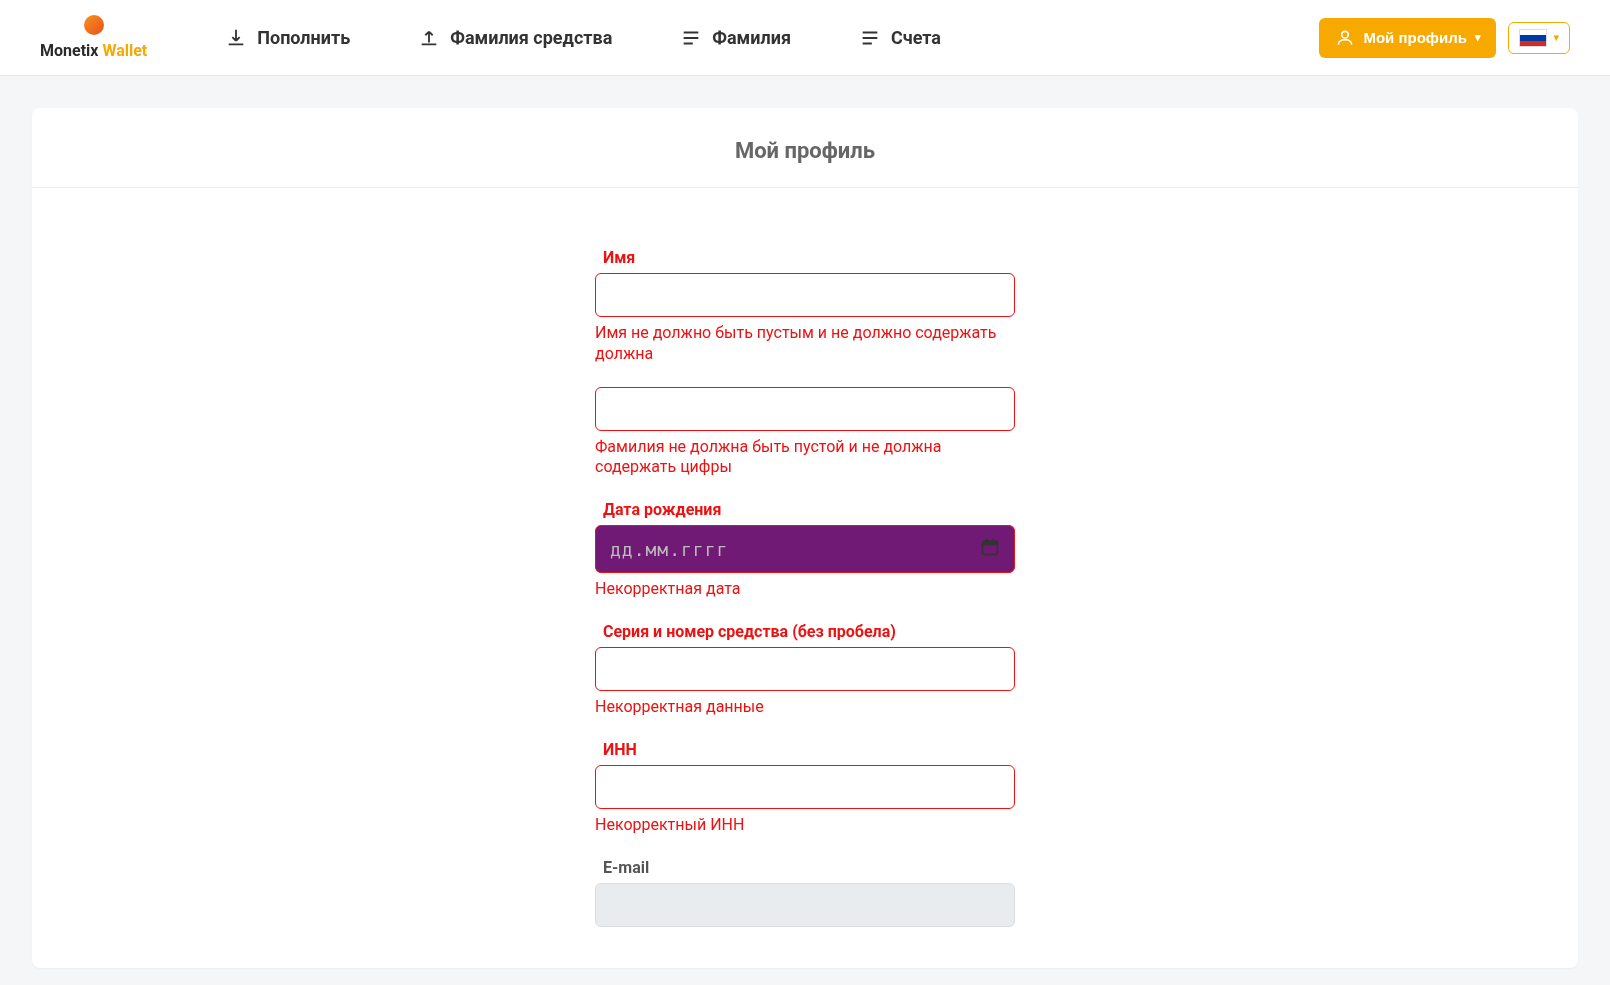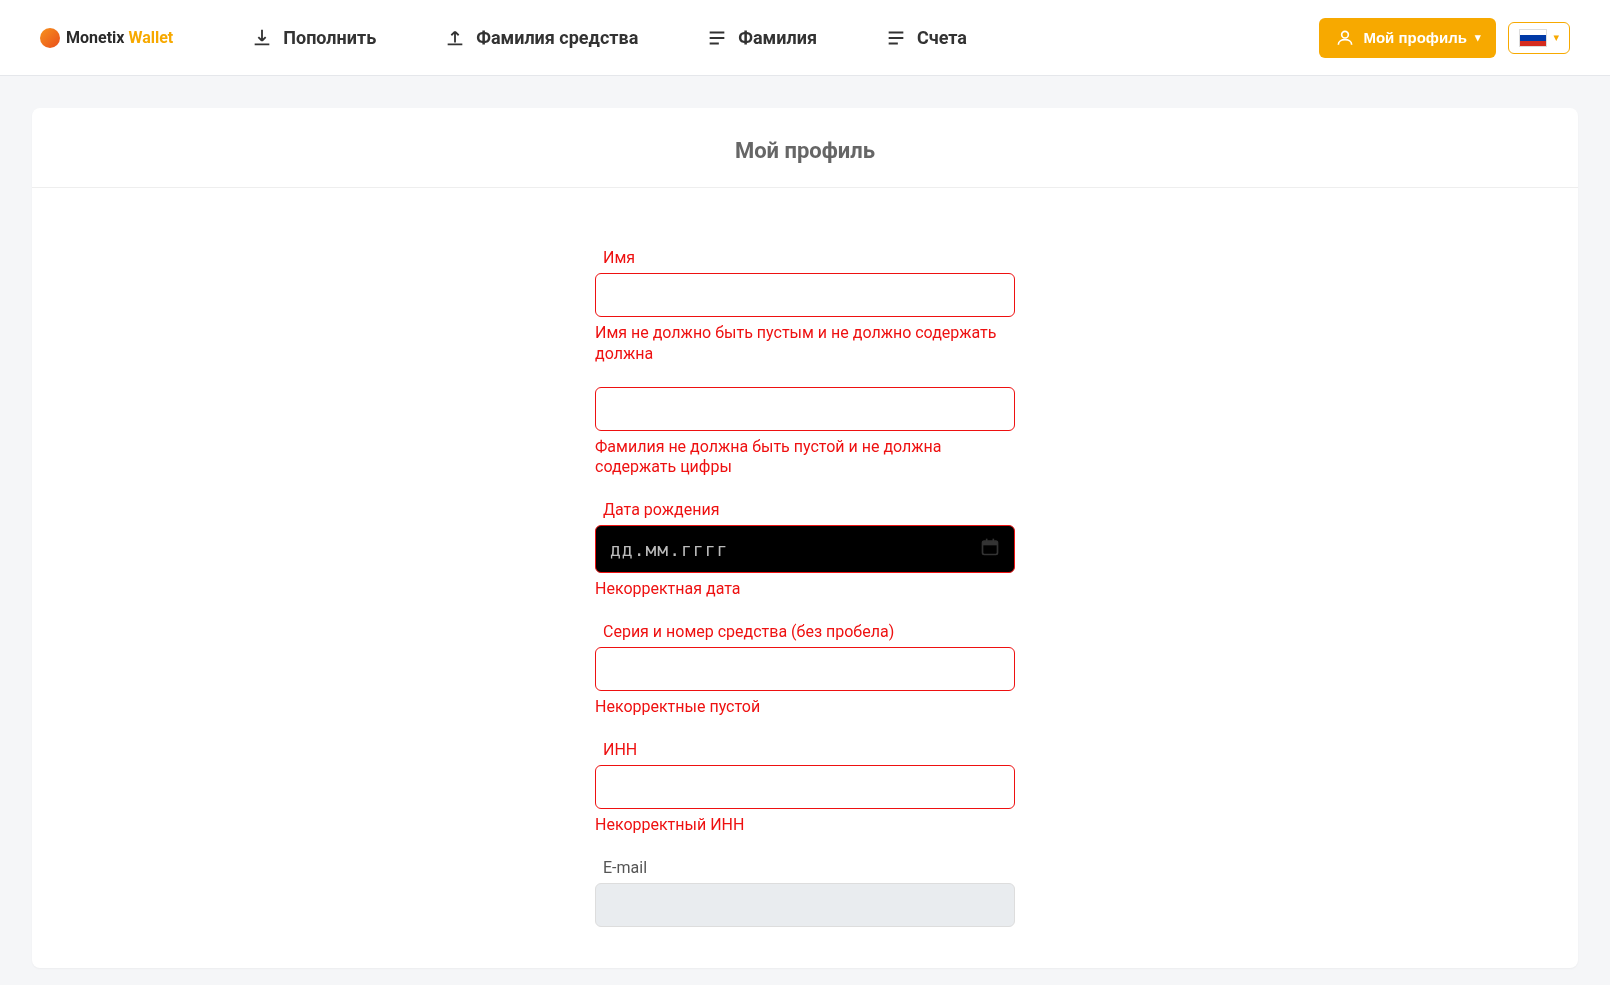--- a/index.html
+++ b/index.html
@@ -19,20 +19,21 @@
   padding: 0 40px;
   height: 76px;
   gap: 48px;
 }
 .logo {
   display: flex;
   align-items: center;
   gap: 6px;
   font-weight: 700;
   font-size: 16px;
+  flex-direction: column;
 }
 .logo-icon {
   width: 20px;
   height: 20px;
   border-radius: 50%;
   background: linear-gradient(135deg, #f7931e 0%, #e94e1b 100%);
   display: inline-block;
 }
 .logo-text-dark { color: #2b2b2b; }
 .logo-text-accent { color: #f7a900; }
@@ -127,21 +128,21 @@
 }
 .field-group {
   margin-bottom: 22px;
 }
 .field-label {
   color: #e11;
   font-size: 16px;
   margin-bottom: 6px;
   margin-left: 8px;
   display: block;
-  font-weight: 400;
+  font-weight: 700;
 }
 .field-label.neutral {
   color: #555;
 }
 .text-input {
   width: 100%;
   height: 44px;
   border: 1px solid #e11;
   border-radius: 6px;
   padding: 0 12px;
@@ -158,21 +159,21 @@
   width: 100%;
   height: 48px;
   border: 1px solid #e11;
   border-radius: 6px;
   padding: 0 14px;
   font-size: 18px;
   color: #9aa;
   display: flex;
   align-items: center;
   justify-content: space-between;
-  background: #000000;
+  background: #701a75;
 }
 .date-placeholder { color: #bbb; font-family: monospace; letter-spacing: 1px; }
 .field-error {
   color: #e11;
   font-size: 16px;
   margin-top: 6px;
   line-height: 1.3;
 }
 .cal-icon svg { width: 20px; height: 20px; }
 </style>
@@ -271,21 +272,21 @@
                   <line x1="16" y1="2" x2="16" y2="6" stroke="#333" stroke-width="2"></line>
                 </svg>
             </span>
           </div>
           <div class="field-error">Некорректная дата</div>
         </div>
 
         <div class="field-group">
           <label class="field-label">Серия и номер средства (без пробела)</label>
           <input class="text-input" type="text" value="" style="">
-          <div class="field-error">Некорректные пустой</div>
+          <div class="field-error">Некорректная данные</div>
         </div>
 
         <div class="field-group">
           <label class="field-label">ИНН</label>
           <input class="text-input" type="text" value="" style="">
           <div class="field-error">Некорректный ИНН</div>
         </div>
 
         <div class="field-group">
           <label class="field-label neutral">E-mail</label>

